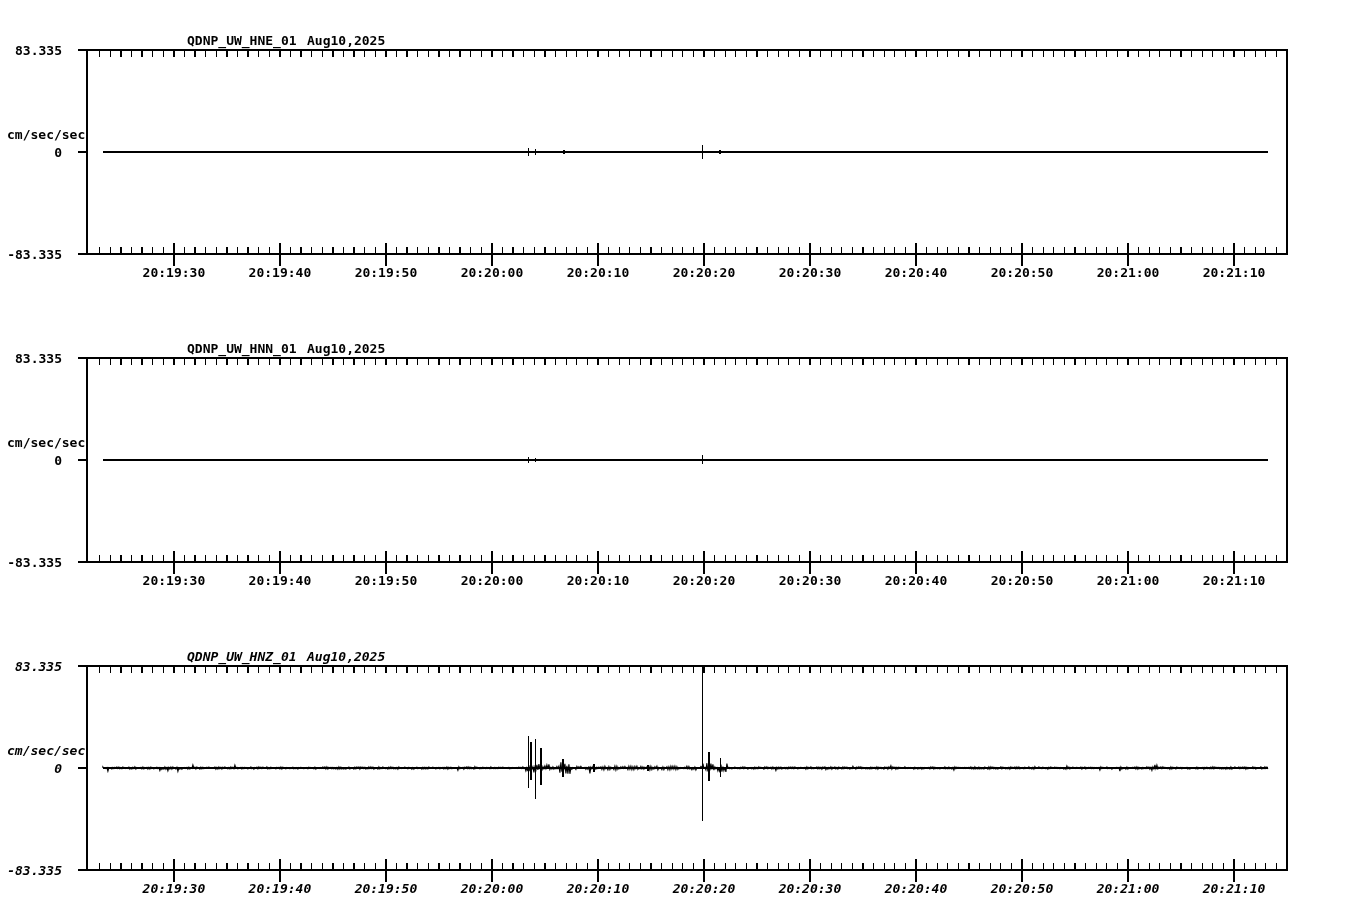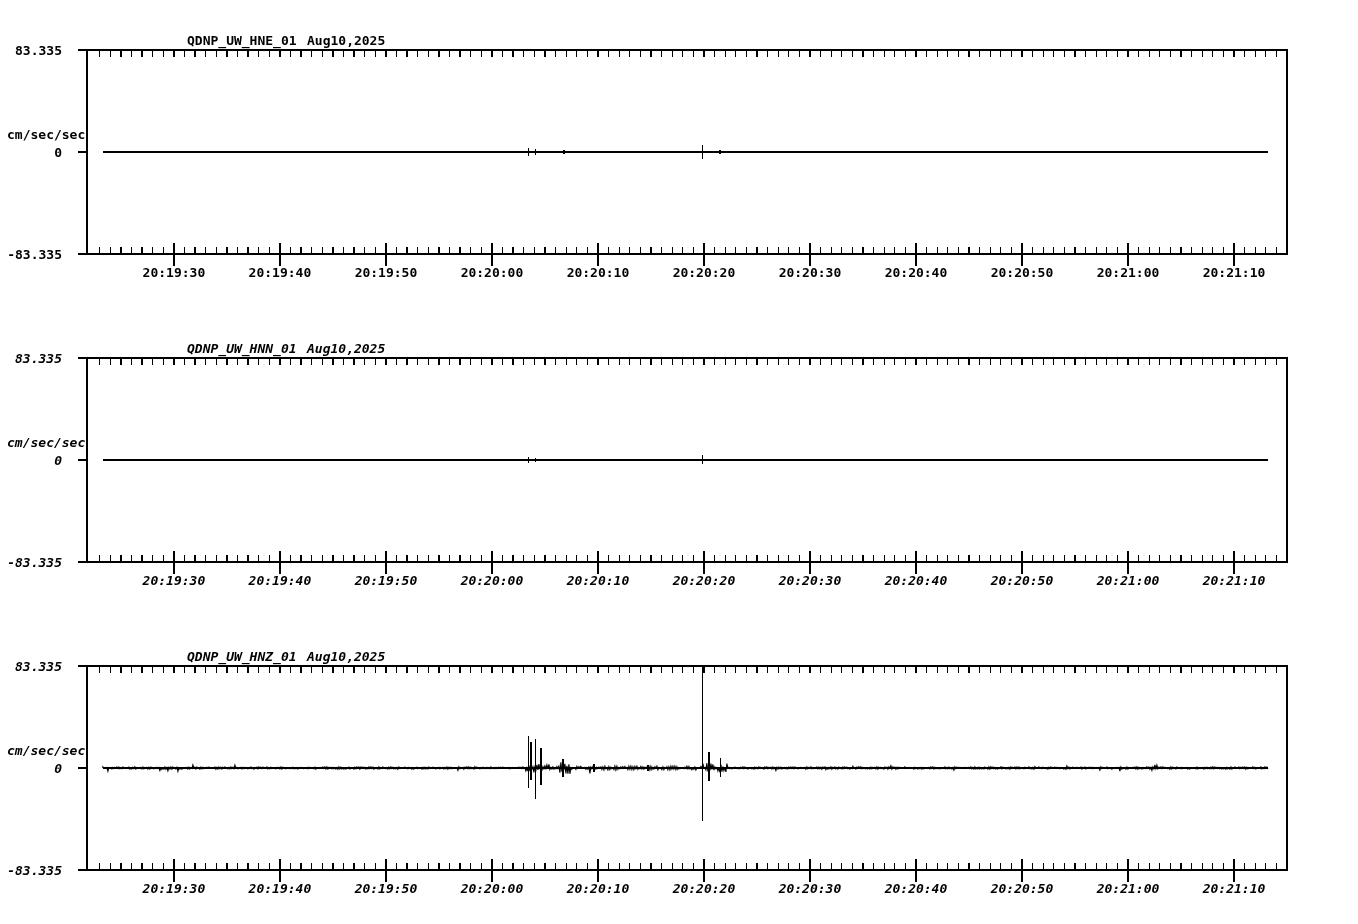--- a/index.html
+++ b/index.html
@@ -6,21 +6,21 @@
   .screen{
     position:relative;
     width:1358px;
     height:924px;
     background:#ffffff;
     overflow:hidden;
     font-family:"DejaVu Sans Mono", monospace;
   }
   .panel{position:absolute;left:0;width:1358px;height:308px;}
   .panel.p0{top:0;}
-  .panel.p1{top:308px;font-style:italic;}
+  .panel.p1{top:308px;}
   .panel.p2{top:616px;font-style:italic;}
   svg{display:block;}
   text.t{
     font-family:"DejaVu Sans Mono", monospace;
     font-weight:bold;
     font-size:13px;
     fill:#000000;
   }
 </style>
 </head>

